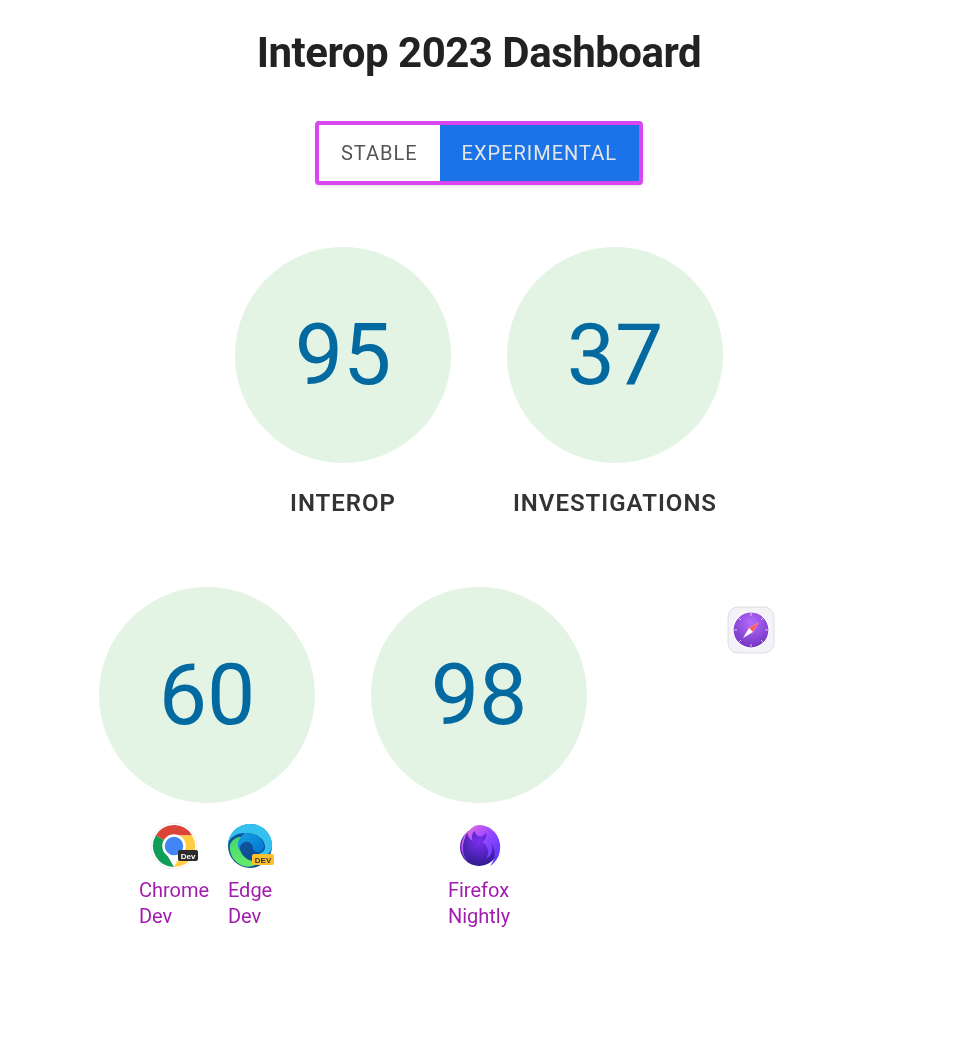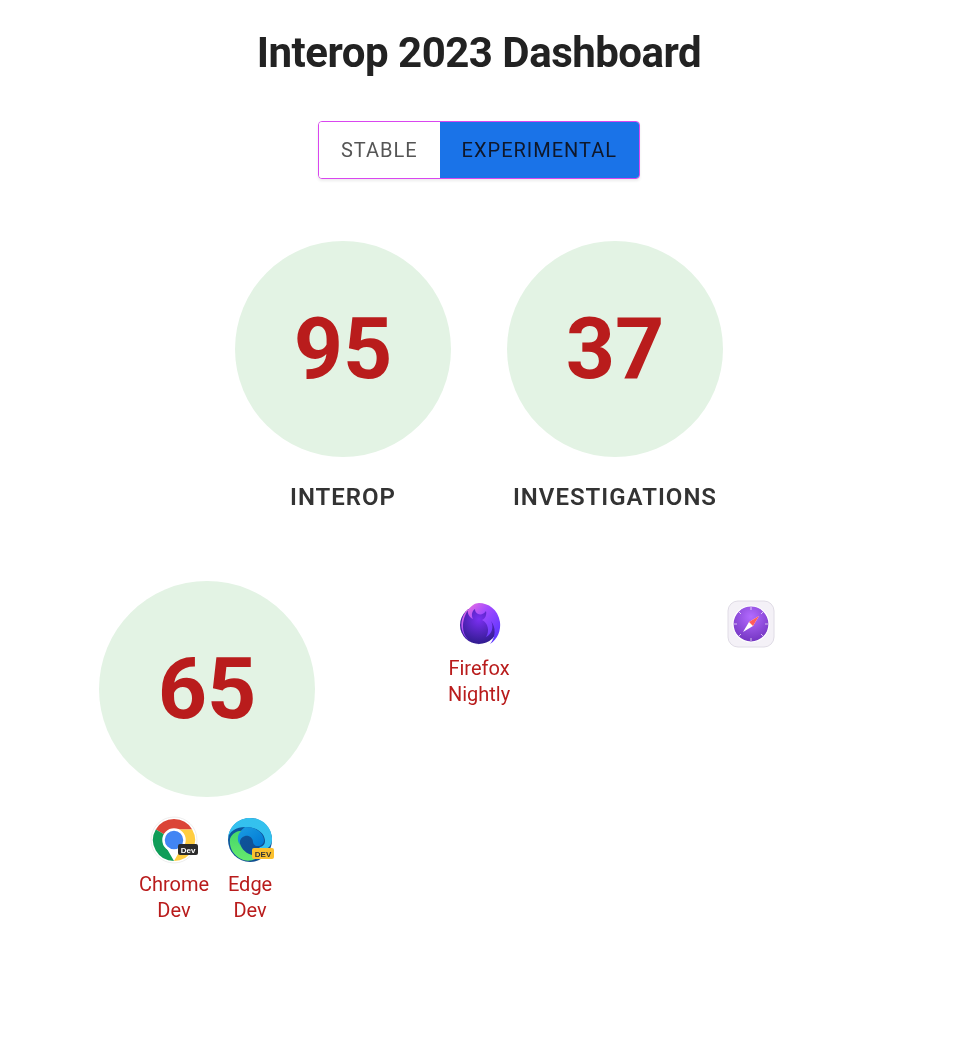--- a/index.html
+++ b/index.html
@@ -21,39 +21,39 @@
   .title {
     font-size: 42px;
     font-weight: 700;
     letter-spacing: -0.5px;
     color: #222;
     text-align: center;
   }
   .tabs {
     margin-top: 44px;
     display: inline-flex;
-    border: 1px solid #d946ef;
+    border: 4px solid #d946ef;
     border-radius: 4px;
     box-shadow: 0 2px 3px rgba(0,0,0,0.08);
     overflow: hidden;
     background: #fff;
   }
   .tab {
     padding: 16px 22px;
     font-size: 20px;
     font-weight: 400;
     letter-spacing: 1px;
     text-transform: uppercase;
     color: #555;
     background: #fff;
     cursor: pointer;
   }
   .tab.active {
     background: #1a73e8;
-    color: #0f172a;
+    color: #e5e5e5;
   }
   .summary-row {
     margin-top: 62px;
     display: flex;
     gap: 56px;
     justify-content: center;
   }
   .summary-item {
     display: flex;
     flex-direction: column;
@@ -63,22 +63,22 @@
     width: 216px;
     height: 216px;
     border-radius: 50%;
     background: #e3f3e4;
     display: flex;
     align-items: center;
     justify-content: center;
   }
   .circle-value {
     font-size: 86px;
-    font-weight: 700;
-    color: #b91c1c;
+    font-weight: 400;
+    color: #0369a1;
     line-height: 1;
   }
   .summary-label {
     margin-top: 26px;
     font-size: 24px;
     font-weight: 600;
     letter-spacing: 1px;
     color: #333;
     text-transform: uppercase;
   }
@@ -112,22 +112,22 @@
     width: 50px;
     height: 50px;
     display: flex;
     align-items: center;
     justify-content: center;
   }
   .browser-name {
     margin-top: 6px;
     font-size: 20px;
     font-weight: 400;
-    color: #b91c1c;
-    text-align: center;
+    color: #a21caf;
+    text-align: left;
     line-height: 1.3;
     white-space: pre-line;
   }
 </style>
 </head>
 <body>
 
 <div class="container">
   <h1 class="title">Interop 2023 Dashboard</h1>
 
@@ -148,21 +148,21 @@
         <span class="circle-value">37</span>
       </div>
       <div class="summary-label">Investigations</div>
     </div>
   </div>
 
   <div class="browser-row">
 
     <div class="browser-item">
       <div class="circle">
-        <span class="circle-value">65</span>
+        <span class="circle-value">60</span>
       </div>
       <div class="browser-labels">
         <div class="browser-label-block">
           <span class="browser-icon">
             <svg viewBox="0 0 50 50" width="50" height="50">
               <circle cx="25" cy="25" r="23" fill="#fff" stroke="#ddd" stroke-width="0.5"></circle>
               <path d="M25 4 A21 21 0 0 1 43.2 14.5 L25 14.5 A10.5 10.5 0 0 0 15.9 19.75 L6.8 14.5 A21 21 0 0 1 25 4 Z" fill="#db4437"></path>
               <path d="M6.8 14.5 L15.9 19.75 A10.5 10.5 0 0 0 15.9 30.25 L25 46 A21 21 0 0 1 6.8 14.5 Z" fill="#0f9d58"></path>
               <path d="M43.2 14.5 A21 21 0 0 1 25 46 L34.1 30.25 A10.5 10.5 0 0 0 34.1 19.75 A10.5 10.5 0 0 0 25 14.5 Z" fill="#ffcd40"></path>
               <circle cx="25" cy="25" r="10.5" fill="#4285f4"></circle>
@@ -204,20 +204,23 @@
               <text x="38" y="41.5" font-size="8" font-family="Arial" fill="#333" text-anchor="middle" font-weight="bold">DEV</text>
             </svg>
           </span>
           <div class="browser-name">Edge
 Dev</div>
         </div>
       </div>
     </div>
 
     <div class="browser-item">
+      <div class="circle">
+        <span class="circle-value">98</span>
+      </div>
       <div class="browser-labels single">
         <div class="browser-label-block">
           <span class="browser-icon">
             <svg viewBox="0 0 50 50" width="50" height="50">
               <defs>
                 <radialGradient id="ff-bg" cx="0.5" cy="0.35" r="0.7">
                   <stop offset="0" stop-color="#7b2ff2"></stop>
                   <stop offset="1" stop-color="#2b1a88"></stop>
                 </radialGradient>
                 <linearGradient id="ff-flame" x1="0" y1="0" x2="1" y2="1">

